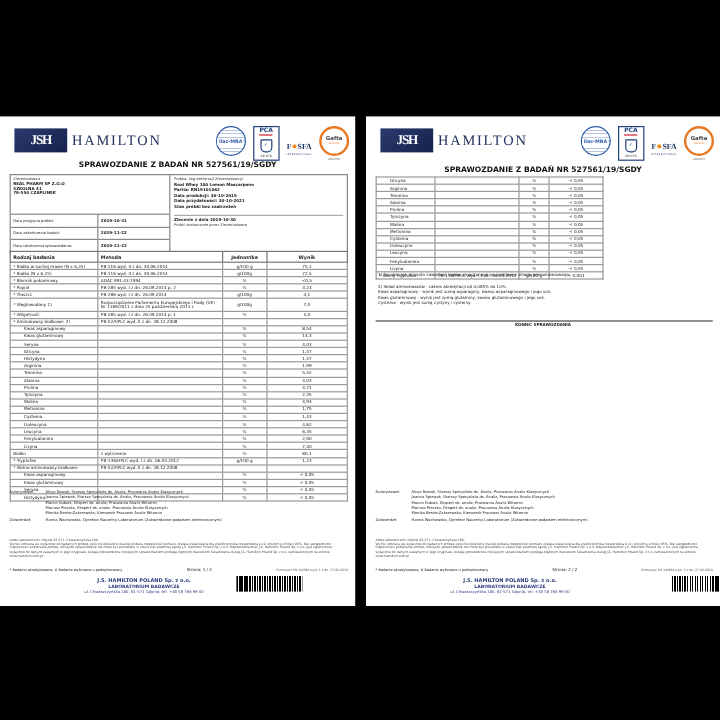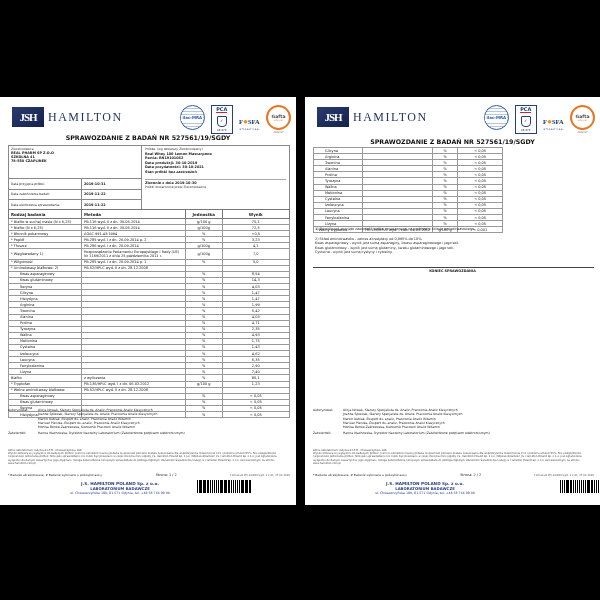--- a/index.html
+++ b/index.html
@@ -4,21 +4,21 @@
 <style>
   html,body{margin:0;padding:0;background:#000;}
   body{width:600px;height:600px;position:relative;overflow:hidden;
        font-family:"DejaVu Sans","Liberation Sans",sans-serif;color:#1a1a1a;}
   .pg{position:absolute;top:97px;height:408px;background:#fff;}
   #page1{left:0;width:296px;}
   #page2{left:305px;width:295px;}
 
   
   .brandbar{position:absolute;top:10px;left:12px;display:flex;align-items:center;gap:4px;}
-  .jsh-box{width:32px;height:20px;background:linear-gradient(145deg,#2a3a6e,#16224c);
+  .jsh-box{width:44px;height:20px;background:linear-gradient(145deg,#2a3a6e,#16224c);
            color:#fff;font-family:"Liberation Serif",serif;font-size:11px;font-weight:bold;
            display:flex;align-items:center;justify-content:center;letter-spacing:-1px;}
   .wordmark{font-family:"Liberation Serif",serif;font-size:12px;letter-spacing:1.5px;color:#25335f;}
 
   
   .certs{position:absolute;top:8px;right:5px;display:flex;align-items:flex-start;gap:6px;}
   .cert{text-align:center;}
   .ilac-circle{width:23px;height:23px;border-radius:50%;border:1.5px solid #2d5aa6;
       background:repeating-linear-gradient(0deg,#fff 0 2px,rgba(45,90,166,.35) 2px 3px);
       display:flex;align-items:center;justify-content:center;}

